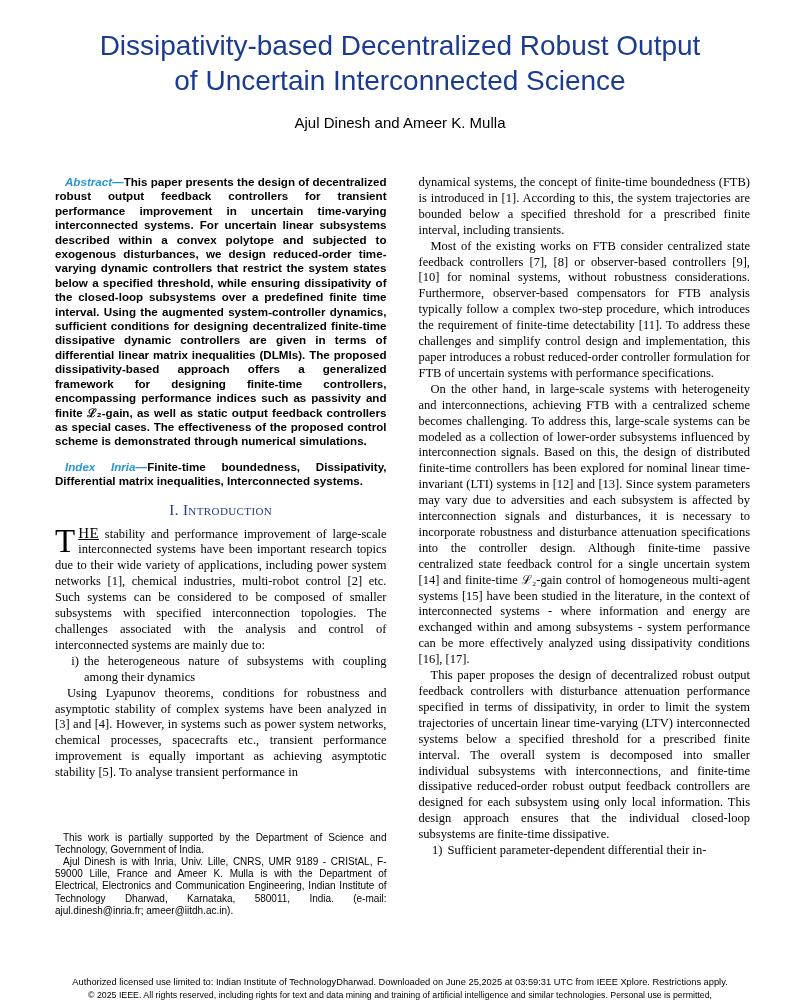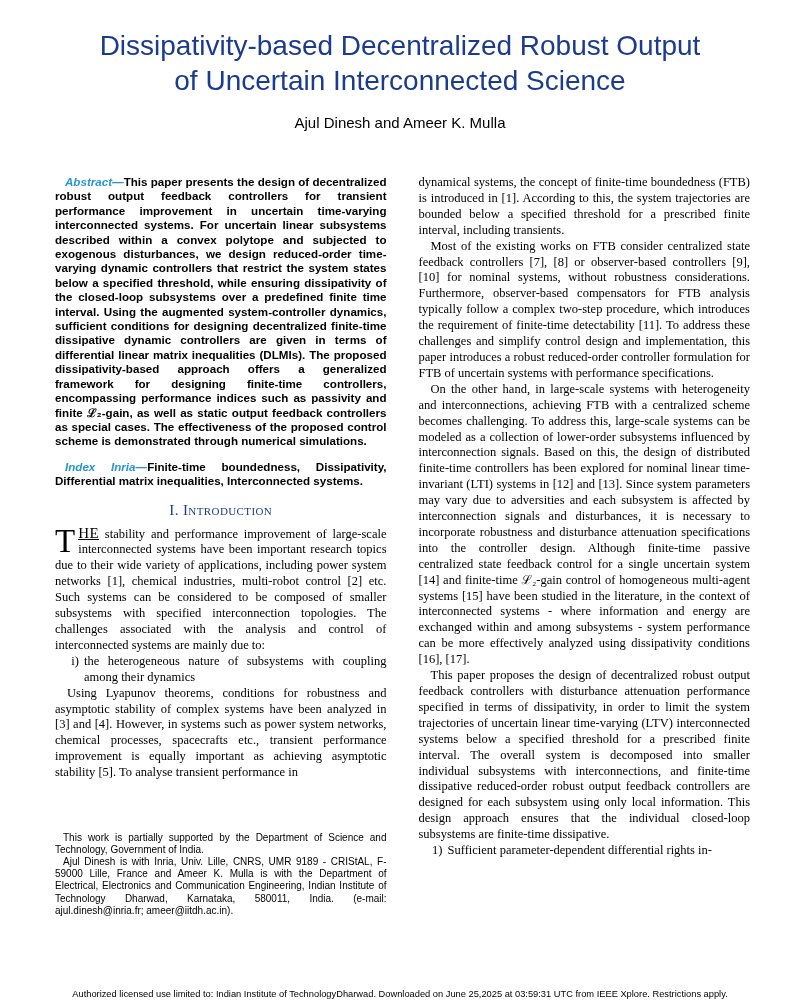--- a/index.html
+++ b/index.html
@@ -138,24 +138,25 @@
     </div>
 
     <div class="col">
       <p class="bodyp noindent">dynamical systems, the concept of finite-time boundedness (FTB) is introduced in [1]. According to this, the system trajectories are bounded below a specified threshold for a prescribed finite interval, including transients.</p>
       <p class="bodyp">Most of the existing works on FTB consider centralized state feedback controllers [7], [8] or observer-based controllers [9], [10] for nominal systems, without robustness considerations. Furthermore, observer-based compensators for FTB analysis typically follow a complex two-step procedure, which introduces the requirement of finite-time detectability [11]. To address these challenges and simplify control design and implementation, this paper introduces a robust reduced-order controller formulation for FTB of uncertain systems with performance specifications.</p>
       <p class="bodyp">On the other hand, in large-scale systems with heterogeneity and interconnections, achieving FTB with a centralized scheme becomes challenging. To address this, large-scale systems can be modeled as a collection of lower-order subsystems influenced by interconnection signals. Based on this, the design of distributed finite-time controllers has been explored for nominal linear time-invariant (LTI) systems in [12] and [13]. Since system parameters may vary due to adversities and each subsystem is affected by interconnection signals and disturbances, it is necessary to incorporate robustness and disturbance attenuation specifications into the controller design. Although finite-time passive centralized state feedback control for a single uncertain system [14] and finite-time ℒ₂-gain control of homogeneous multi-agent systems [15] have been studied in the literature, in the context of interconnected systems - where information and energy are exchanged within and among subsystems - system performance can be more effectively analyzed using dissipativity conditions [16], [17].</p>
       <p class="bodyp">This paper proposes the design of decentralized robust output feedback controllers with disturbance attenuation performance specified in terms of dissipativity, in order to limit the system trajectories of uncertain linear time-varying (LTV) interconnected systems below a specified threshold for a prescribed finite interval. The overall system is decomposed into smaller individual subsystems with interconnections, and finite-time dissipative reduced-order robust output feedback controllers are designed for each subsystem using only local information. This design approach ensures that the individual closed-loop subsystems are finite-time dissipative.</p>
       <div class="rlist">
         <div class="li">
           <span class="marker">1)</span>
-          <span class="li-text">Sufficient parameter-dependent differential rights in-</span>
+          <span class="li-text">Sufficient parameter-dependent differential their in-</span>
         </div>
       </div>
     </div>
 
   </div>
 
   <div class="footer">
     <div class="l1">Authorized licensed use limited to: Indian Institute of TechnologyDharwad. Downloaded on June 25,2025 at 03:59:31 UTC from IEEE Xplore.  Restrictions apply.</div>
+    <div class="l2">© 2025 IEEE. All rights reserved, including rights for text and data mining and training of artificial intelligence and similar technologies. Personal use is permitted,</div>
   </div>
 
 </div>
 
 </body></html>

